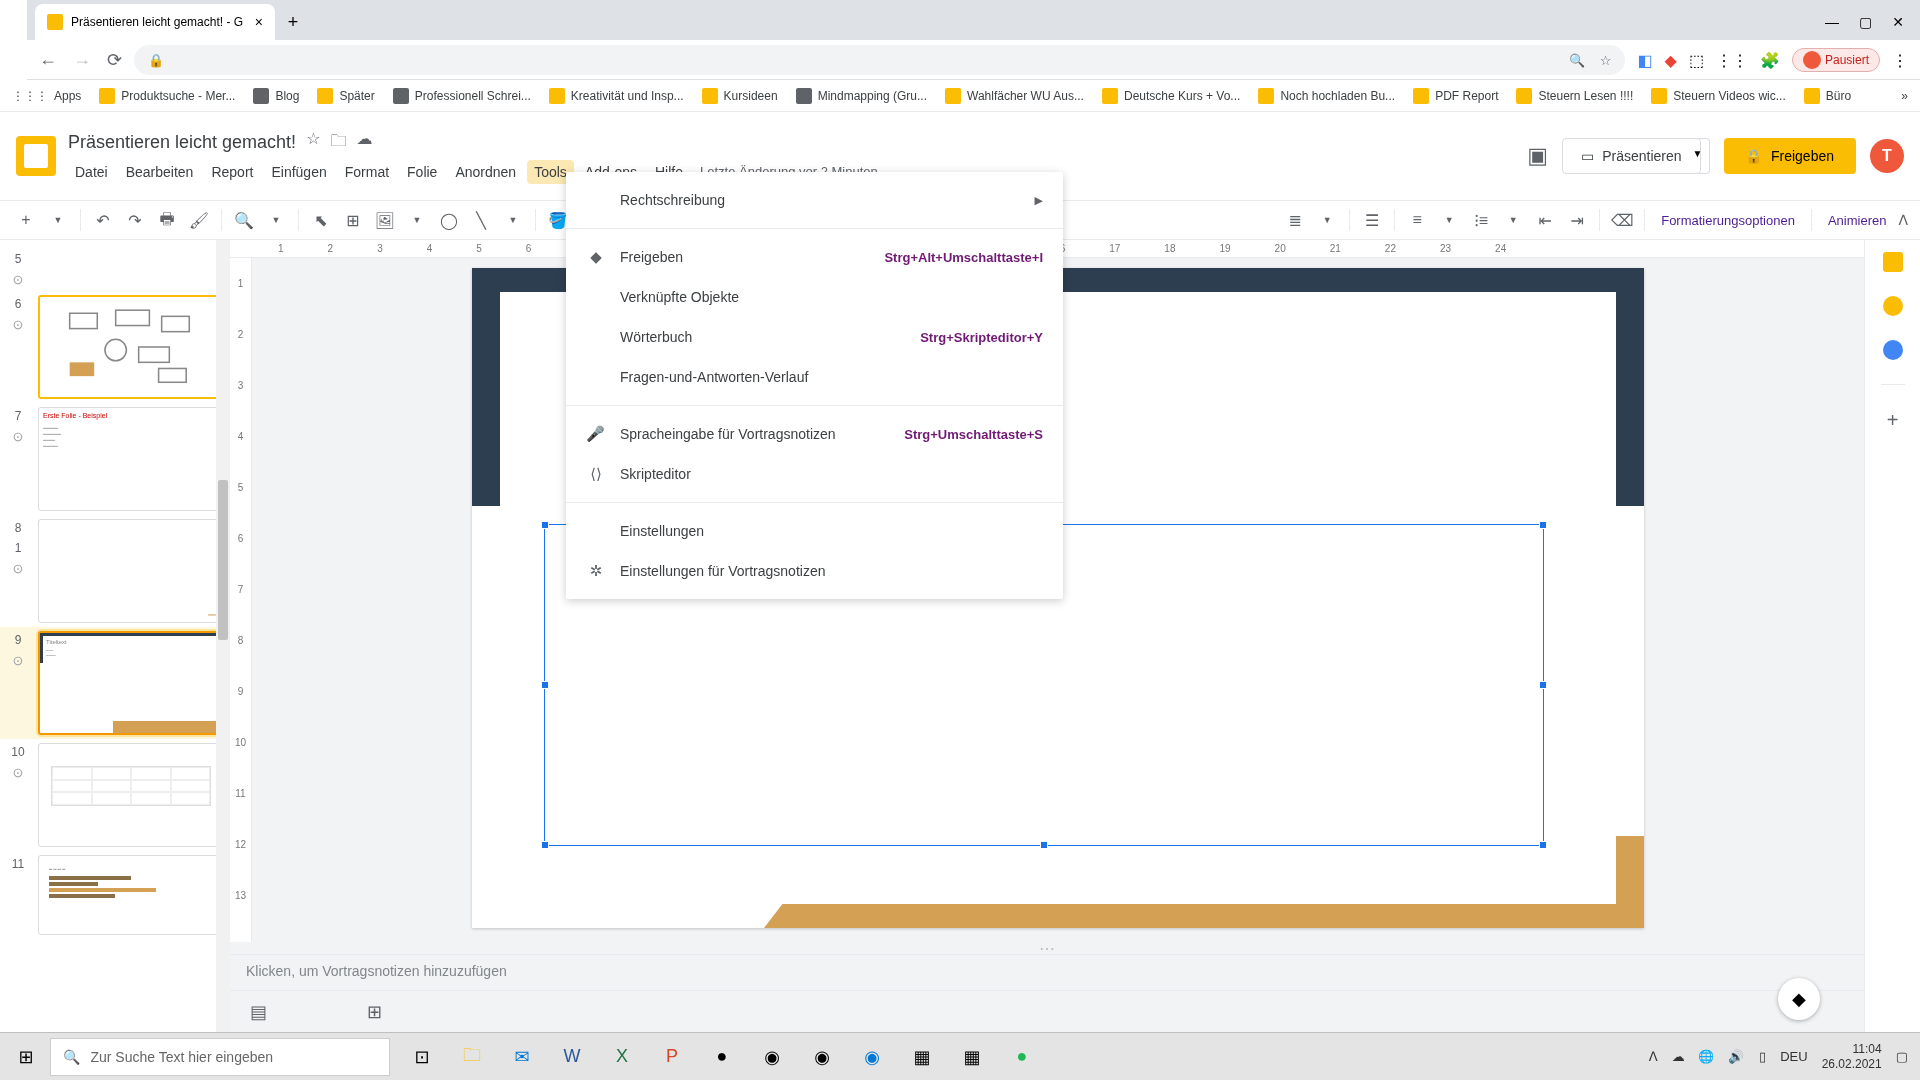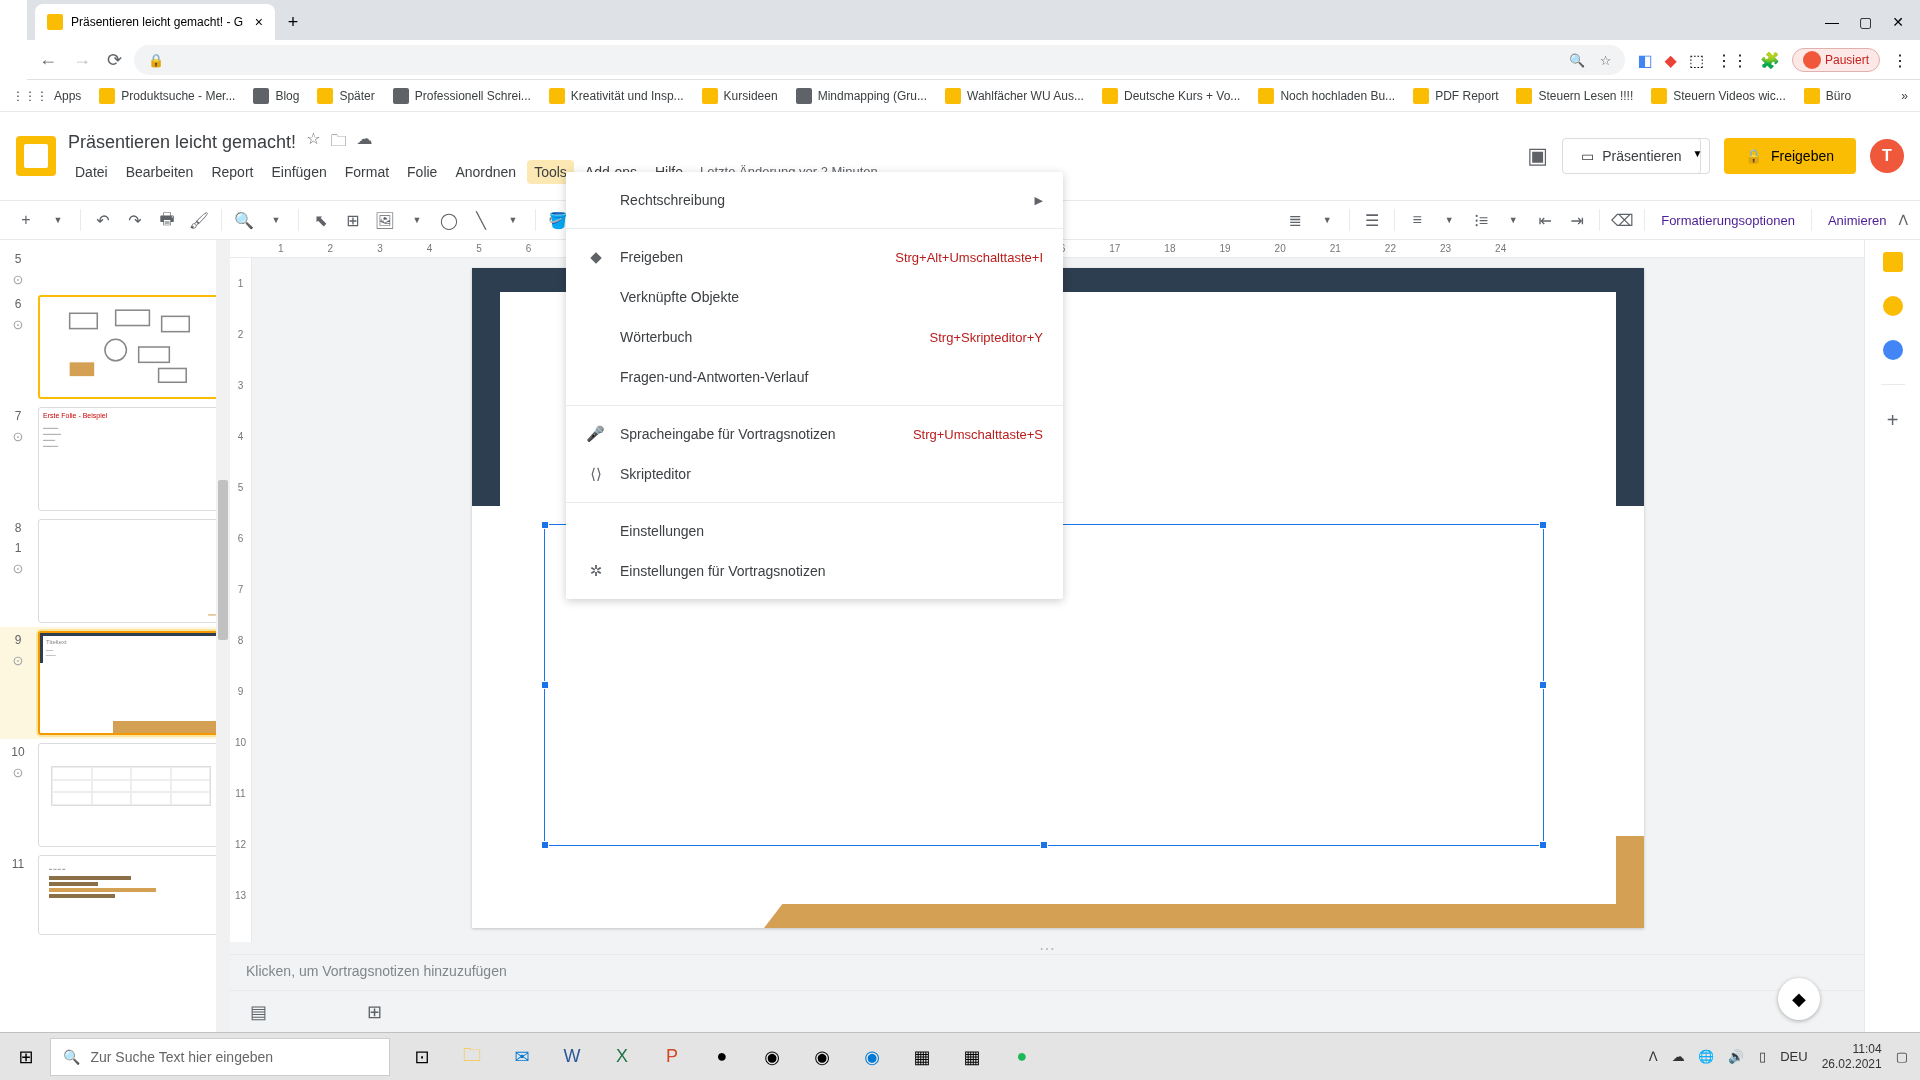--- a/index.html
+++ b/index.html
@@ -78,21 +78,21 @@
 .speaker-notes { height: 36px; border-top:1px solid #e8eaed; padding: 8px 16px; font-size:14px; color:#80868b;}
 .film-footer { height:42px; border-top:1px solid #e8eaed; display:flex; align-items:center; padding:0 20px; gap:100px; color:#5f6368; font-size:18px;}
 .explore-fab { position:absolute; right:44px; bottom:12px; width:42px; height:42px; background:#fff; border-radius:50%; box-shadow:0 1px 4px rgba(0,0,0,0.3); display:flex; align-items:center; justify-content:center; font-size:18px;}
 
 .side-panel { width: 56px; border-left:1px solid #e8eaed; display:flex; flex-direction:column; align-items:center; padding:12px 0; gap:24px;}
 .sp-icon { width:20px; height:20px; border-radius:3px;}
 
 .dropdown-menu { position:absolute; top:172px; left:566px; width:497px; background:#fff; box-shadow:0 2px 10px rgba(0,0,0,0.2); border-radius:2px; padding:8px 0; z-index:1000; font-size:14px; color:#3c4043;}
 .dd-item { height:40px; display:flex; align-items:center; padding:0 20px; cursor:pointer; gap:14px; }
 .dd-icon { width:20px; text-align:center; font-size:15px; color:#5f6368;}
-.dd-shortcut { margin-left:auto; color:#b91c1c; font-size:13px;}
+.dd-shortcut { margin-left:auto; color:#701a75; font-size:13px;font-weight:bold;}
 .dd-submenu-arrow { margin-left:auto; color:#5f6368; font-size:11px;}
 .dd-separator { height:1px; background:#e8eaed; margin:8px 0;}
 
 .taskbar { position:absolute; bottom:0; left:0; right:0; height:48px; background:#e4e4e4; border-top:1px solid #c0c0c0; display:flex; align-items:center; padding:0 2px;}
 .start-btn { width:48px; height:44px; display:flex; align-items:center; justify-content:center; font-size:18px;}
 .search-box { flex:0 0 340px; height:38px; background:#fff; display:flex; align-items:center; padding:0 12px; font-size:14px; color:#666; gap:10px; border:1px solid #ccc;}
 .task-icons { display:flex; gap:2px; margin-left:8px;}
 .task-icon { width:48px; height:44px; display:flex; align-items:center; justify-content:center; font-size:18px;}
 .tray { margin-left:auto; display:flex; align-items:center; gap:14px; padding:0 10px; font-size:13px; color:#333;}
 .tray-clock { text-align:right; font-size:12px; line-height:1.2;}

